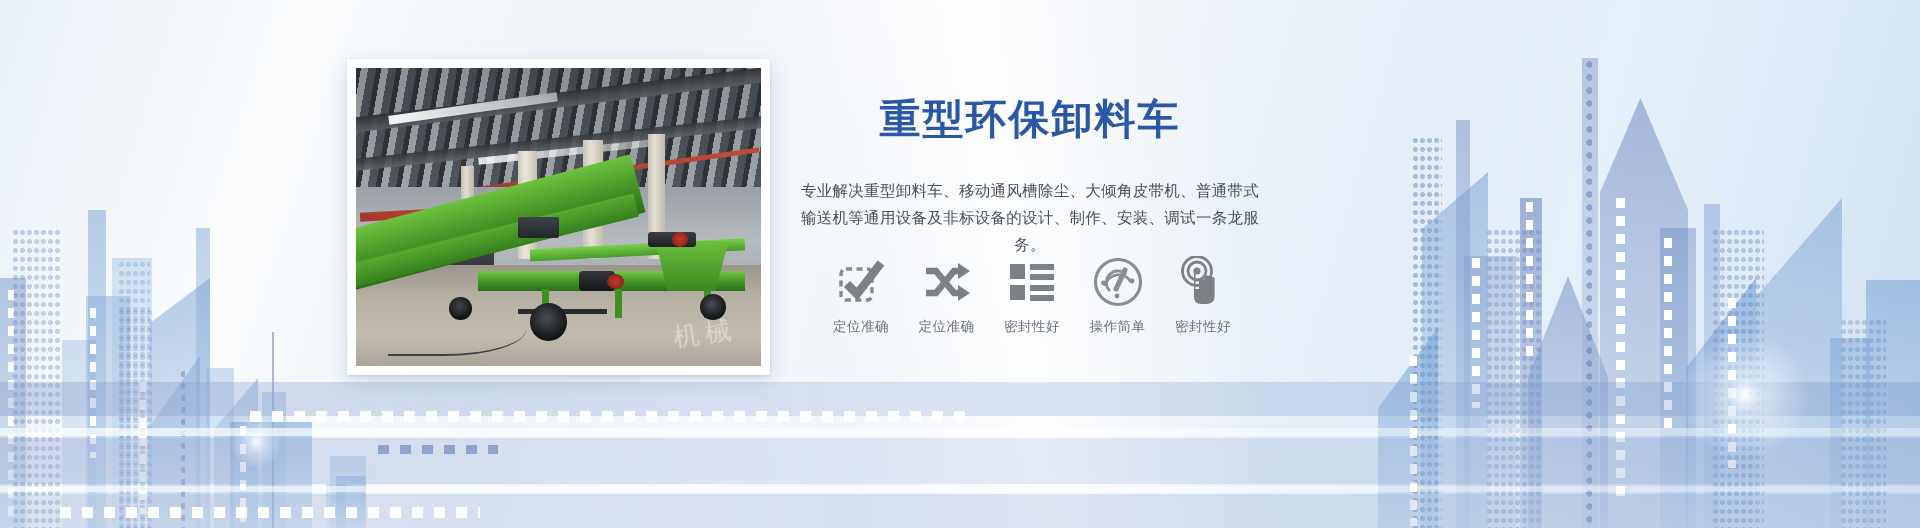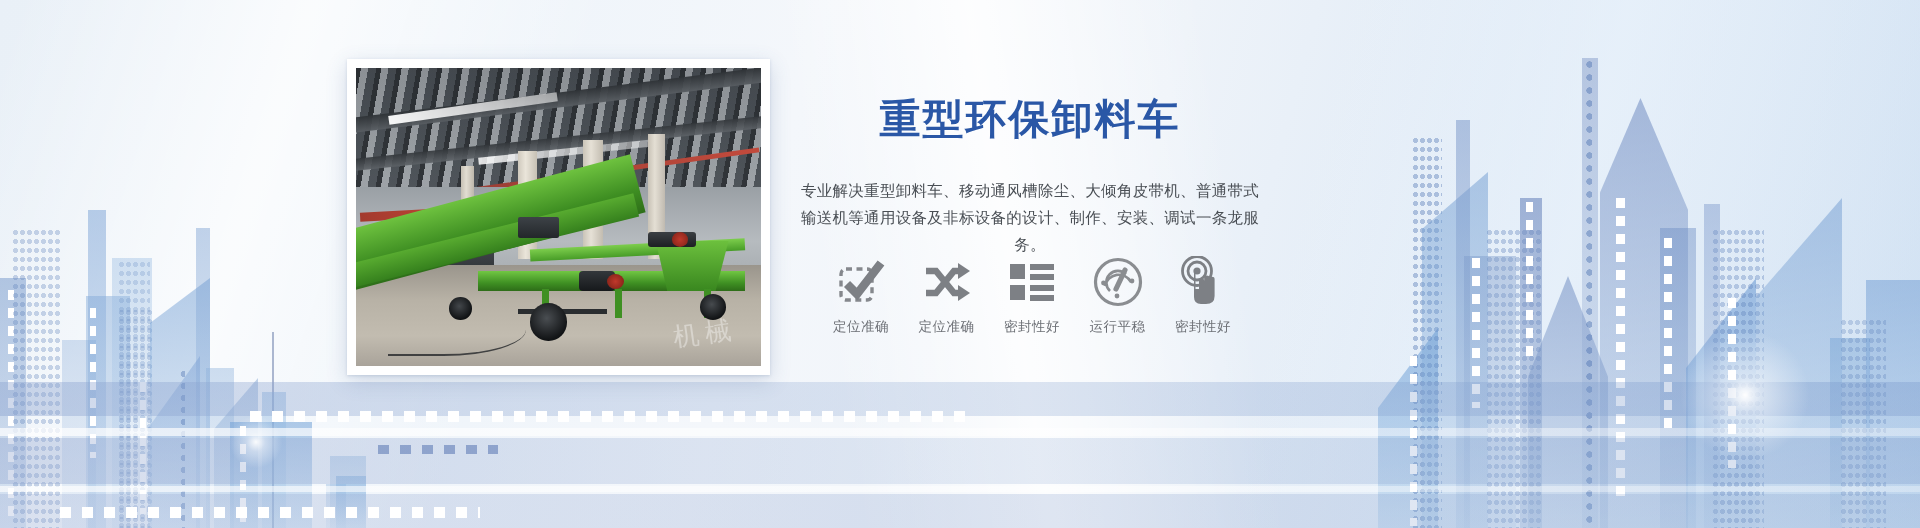--- a/index.html
+++ b/index.html
@@ -286,21 +286,21 @@
         <svg width="52" height="52" viewBox="0 0 52 52">
           <circle cx="26" cy="26" r="22.5" fill="none" stroke="#8a8d91" stroke-width="3.2"></circle>
           <path d="M13 30 A14 14 0 0 1 39 26" fill="none" stroke="#8a8d91" stroke-width="2.6"></path>
           <path d="M18 35 A11 11 0 0 1 34 18" fill="none" stroke="#8a8d91" stroke-width="2.6"></path>
           <path d="M24 33 L33 14" stroke="#8a8d91" stroke-width="5.2" stroke-linecap="round"></path>
           <circle cx="11.5" cy="27" r="2.4" fill="#8a8d91"></circle>
           <circle cx="40" cy="25" r="2.4" fill="#8a8d91"></circle>
           <circle cx="25" cy="40" r="2.4" fill="#8a8d91"></circle>
         </svg>
       </div>
-      <div class="lb">运行平稳</div>
+      <div class="lb">操作简单</div>
     </div>
 
     <div class="feat">
       <div class="ic">
         <svg width="50" height="52" viewBox="0 0 50 52">
           <circle cx="19" cy="15" r="14.5" fill="none" stroke="#7d8085" stroke-width="2.8"></circle>
           <circle cx="19" cy="15" r="9" fill="none" stroke="#7d8085" stroke-width="2.8"></circle>
           <circle cx="19" cy="15" r="3.6" fill="#7d8085"></circle>
           <path d="M17.5 16 L17.5 33 L21 33 L21 25 Q21 22.6 23.6 22.6 Q26.2 22.6 26.2 25
                    L26.2 22 Q26.2 19.6 28.8 19.6 Q31.4 19.6 31.4 22

